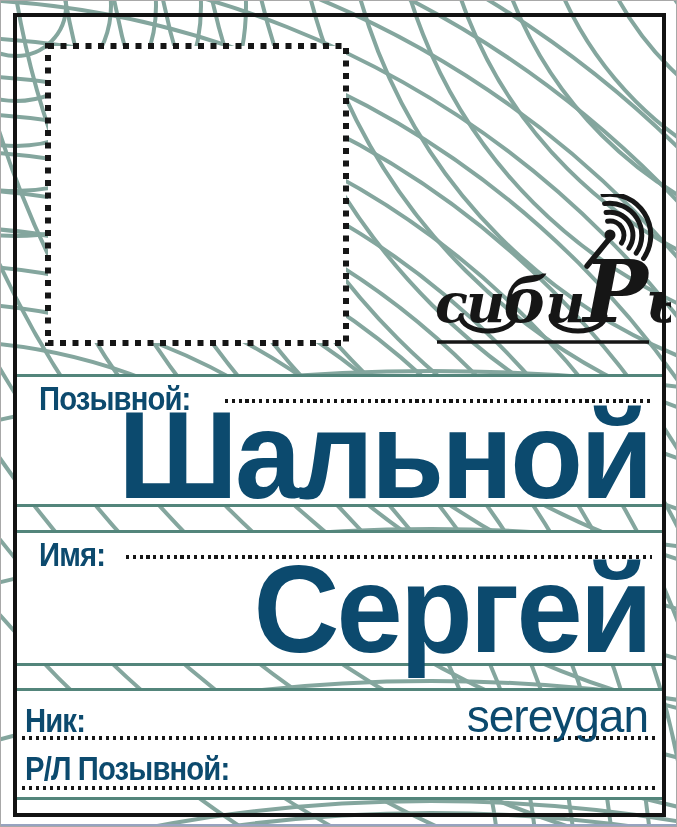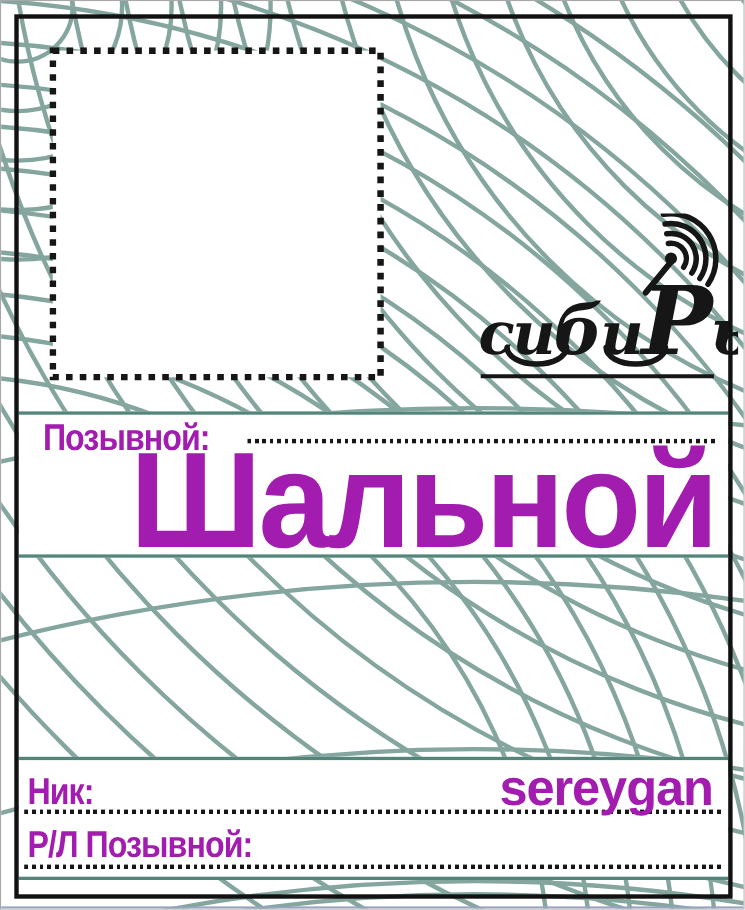--- a/index.html
+++ b/index.html
@@ -1,19 +1,19 @@
 <!DOCTYPE html>
 <html><head>
 <meta charset="utf-8">
 <style>
   html,body{margin:0;padding:0;background:#ffffff;}
   .page{
     position:relative;width:677px;height:827px;background:#ffffff;overflow:hidden;
     box-sizing:border-box;border:1px solid #a8a8a8;
-    font-family:"Liberation Sans",sans-serif;color:#a21caf;
+    font-family:"Liberation Sans",sans-serif;color:#0c4a6e;
   }
   .bg{position:absolute;left:0;top:0;width:677px;height:827px;}
   .card-border{
     position:absolute;left:12px;top:12px;width:653px;height:804px;
     box-sizing:border-box;border:4px solid #121212;z-index:6;pointer-events:none;
   }
   .photo{position:absolute;left:44px;top:42px;width:304px;height:303px;z-index:2;}
   .logo{position:absolute;left:420px;top:193px;width:250px;height:165px;z-index:2;}
 
   .band{
@@ -35,21 +35,21 @@
     background-image:repeating-linear-gradient(90deg,#161616 0 3.4px,transparent 3.4px 7px);}
   .bigvalue{
     position:absolute;right:12px;top:16px;font-size:124px;font-weight:bold;
     letter-spacing:-3px;line-height:1;white-space:nowrap;
     transform:scaleX(0.96);transform-origin:right top;
   }
   .band2 .bigvalue{top:14px;}
   .nick-label{position:absolute;left:8px;top:12px;}
   .nick-line{top:45px;}
   .nick-value{
-    position:absolute;right:14px;top:2px;font-size:46px;font-weight:bold;
+    position:absolute;right:14px;top:2px;font-size:46px;font-weight:normal;
     letter-spacing:-1px;line-height:1;z-index:2;
   }
   .rl-label{position:absolute;left:8px;top:60px;}
   .rl-line{top:95px;}
   .edge-bottom{position:absolute;left:0;right:0;bottom:0;height:2px;background:#97a3c0;z-index:7;}
 </style>
 </head>
 <body>
 
 <div class="page">
@@ -134,20 +134,27 @@
   </svg>
 
   <div class="band band1">
     <div class="label-row">
       <span class="flabel">Позывной:</span>
       <span class="dotfill"></span>
     </div>
     <div class="bigvalue">Шальной</div>
   </div>
 
+  <div class="band band2">
+    <div class="label-row">
+      <span class="flabel">Имя:</span>
+      <span class="dotfill"></span>
+    </div>
+    <div class="bigvalue">Сергей</div>
+  </div>
 
   <div class="band band3">
     <div class="dotline nick-line"></div>
     <span class="flabel nick-label">Ник:</span>
     <div class="nick-value">sereygan</div>
     <span class="flabel rl-label">Р/Л Позывной:</span>
     <div class="dotline rl-line"></div>
   </div>
 
   <div class="card-border"></div>

